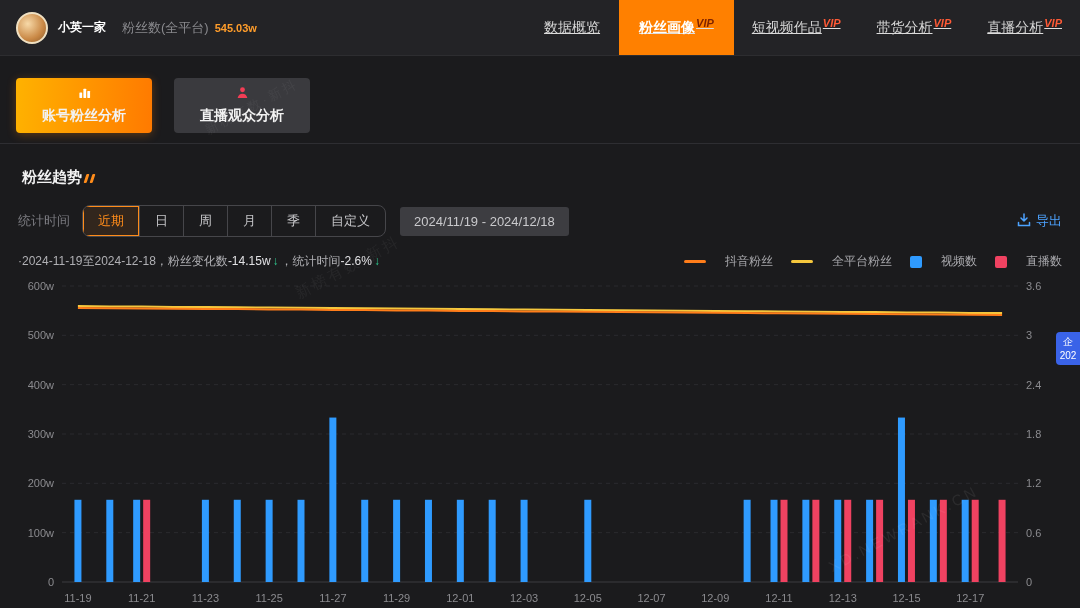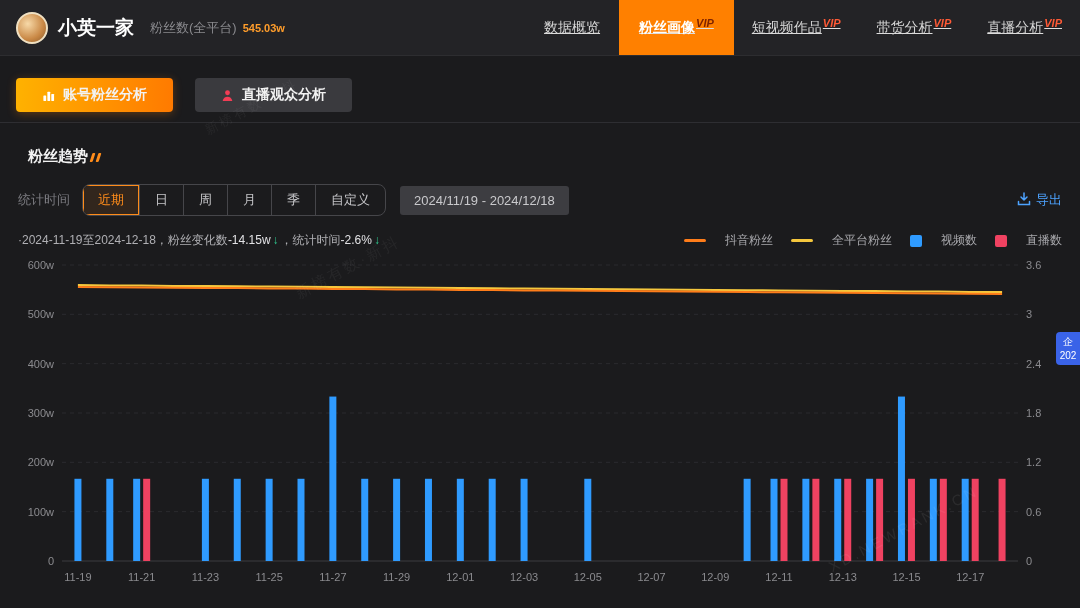--- a/index.html
+++ b/index.html
@@ -15,21 +15,21 @@
   
   header {
     height:56px; background:#232326; border-bottom:1px solid #2d2d30;
     display:flex; align-items:center; padding:0 0 0 16px;
   }
   .avatar {
     width:32px; height:32px; border-radius:50%;
     background:radial-gradient(circle at 35% 35%, #f7d9a8, #c98845 60%, #8a5a2a);
     border:2px solid #efe0c2; margin-right:10px; flex:none; cursor:pointer;
   }
-  .acct-name { font-size:19px; font-weight:700; color:#fff; margin-right:16px; }
+  .acct-name { font-size:12px; font-weight:700; color:#fff; margin-right:16px; }
   .fans-label { font-size:13px; color:#8a8a8e; margin-right:6px; }
   .fans-value { font-size:11px; font-weight:700; color:#ff9d2b; }
   nav { margin-left:auto; display:flex; align-items:stretch; height:100%;text-decoration:underline; }
   .nav-item {
     display:flex; align-items:center; padding:0 18px; font-size:14px;
     color:#d6d6d6; cursor:pointer; white-space:nowrap;
   }
   .nav-item .vip {
     font-size:11px; font-weight:700; font-style:italic; color:#ff5a36;
     display:inline-block; transform:translateY(-5px); margin-left:1px;
@@ -37,28 +37,28 @@
   .nav-item.active { background:#ff8000; color:#fff; font-weight:700; padding:0 20px; }
   .nav-item.active .vip { color:#7e2300; }
 
   
   .tabs-row {
     display:flex; gap:22px; padding:22px 16px 10px; border-bottom:1px solid #2e2e32;
   }
   .tab {
     display:flex; align-items:center; gap:8px; padding:8px 26px;
     border-radius:4px; font-size:14px; font-weight:700; color:#f2f2f2;
-    background:#3a3a3e; cursor:pointer;
+    background:#3a3a3e; cursor:pointer;flex-direction:column;
   }
   .tab.active { background:linear-gradient(93deg,#ffb200,#ff7a00); box-shadow:0 2px 10px rgba(255,130,0,.3); }
   .tab .icon { display:flex; }
 
   
   .content { padding:0 12px; }
-  .section-row { margin:24px 16px 0; display:flex; align-items:center; }
+  .section-row { margin:24px 10px 0; display:flex; align-items:center; }
   .section-title { font-size:15px; font-weight:700; color:#f2f2f2; }
   .title-ticks i {
     display:inline-block; width:3px; height:9px; background:#ff8c1a;
     margin-left:3px; transform:skewX(-18deg); border-radius:1px;
   }
 
   .filter-row { margin:18px 6px 0; display:flex; align-items:center; font-size:13px; }
   .filter-label { color:#7b7b80; margin-right:12px; }
   .seg-group { display:flex; border:1px solid #46464a; border-radius:8px; overflow:hidden; }
   .seg {

